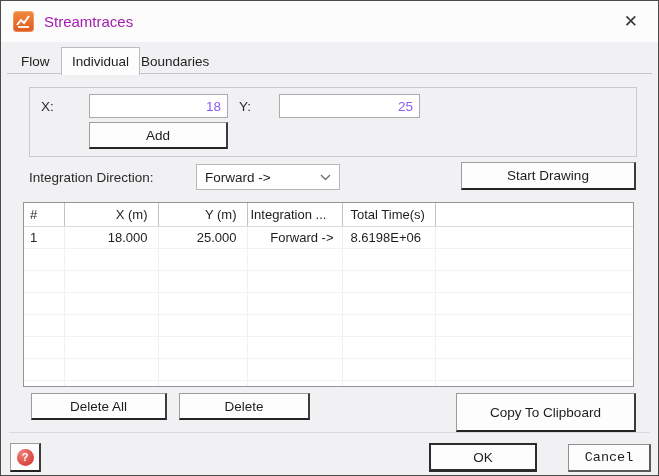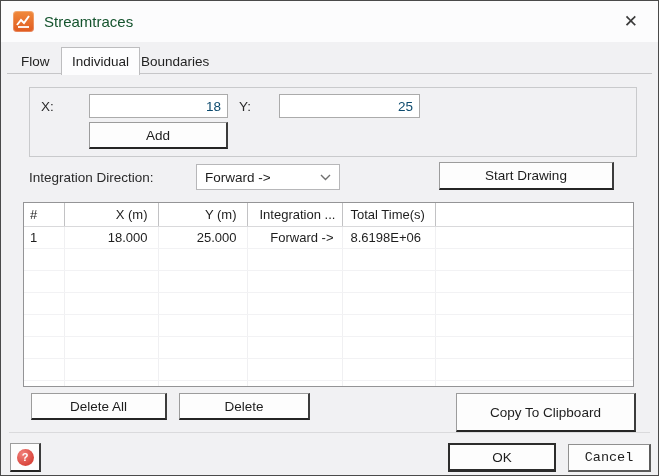--- a/index.html
+++ b/index.html
@@ -2,50 +2,50 @@
 <html><head>
 <meta charset="utf-8">
 <style>
   html,body{margin:0;padding:0;background:#fff;}
   body{font-family:"Liberation Sans","DejaVu Sans",sans-serif;-webkit-font-smoothing:antialiased;}
   .dialog{position:relative;width:657px;height:474px;border:1px solid #4a4a4a;background:#f1f1f3;overflow:hidden;}
 
   
   .titlebar{position:absolute;left:0;top:0;width:100%;height:41px;background:#fcfcfd;display:flex;align-items:center;}
   .app-icon{width:21px;height:21px;margin-left:12px;border-radius:4px;background:linear-gradient(180deg,#f08a3c,#e05a20);display:flex;align-items:center;justify-content:center;box-shadow:inset 0 0 0 1px rgba(255,255,255,.25);}
-  .title-text{margin-left:10px;font-size:15px;color:#14532d;}
+  .title-text{margin-left:10px;font-size:15px;color:#a21caf;}
   .close-btn{margin-left:auto;margin-right:16px;font-size:17px;color:#3a3a3a;cursor:default;line-height:1;padding:2px 4px;}
 
   
   .tabstrip-line{position:absolute;left:6px;right:6px;top:72px;height:1px;background:#c6c6c8;}
   .tab{position:absolute;top:49px;height:23px;display:flex;align-items:center;font-size:13.5px;color:#222;padding:0 10px;}
   .tab.active{top:46px;height:27px;background:#fdfdfe;border:1px solid #bdbdbf;border-bottom:none;z-index:2;}
 
   
   .groupbox{position:absolute;left:28px;top:86px;width:606px;height:68px;border:1px solid #c9cacc;}
   .lbl{position:absolute;font-size:13.5px;color:#2a2a2a;}
-  .txtinput{position:absolute;height:22px;background:#fff;border:1px solid #ababab;font-size:13.5px;color:#0c4a6e;text-align:right;padding:0 6px 0 2px;font-family:"Liberation Sans",sans-serif;box-sizing:content-box;}
+  .txtinput{position:absolute;height:22px;background:#fff;border:1px solid #ababab;font-size:13.5px;color:#8b5cf6;text-align:right;padding:0 6px 0 2px;font-family:"Liberation Sans",sans-serif;box-sizing:content-box;}
 
   
   .btn{position:absolute;background:#fdfdfd;border-top:1px solid #9c9c9c;border-left:1px solid #9c9c9c;border-right:2px solid #3c3c3c;border-bottom:2px solid #242424;font-size:13.5px;color:#1d1d1d;display:flex;align-items:center;justify-content:center;cursor:default;box-sizing:border-box;}
   .btn.default{border:2px solid #2c2c2c;border-bottom-width:3px;}
   .btn.light{border:1px solid #8f8f8f;border-right:2px solid #5a5a5a;border-bottom:2px solid #5a5a5a;font-family:Liberation Mono, monospace;}
 
   
   .combo{position:absolute;left:195px;top:163px;width:134px;height:24px;background:#fff;border:1px solid #b7b7b9;display:flex;align-items:center;font-size:13.5px;color:#1d1d1d;padding-left:8px;}
   .combo .chev{margin-left:auto;margin-right:8px;color:#6f6f6f;display:flex;}
 
   
   .gridwrap{position:absolute;left:22px;top:201px;width:611px;height:185px;background:#fff;border:1px solid #949496;overflow:hidden;box-sizing:border-box;}
   table.grid{border-collapse:collapse;table-layout:fixed;width:100%;font-size:13px;color:#1e1e1e;}
   table.grid th{font-weight:normal;height:21px;border-right:1px solid #c2c2c4;border-bottom:1px solid #d9d9db;white-space:nowrap;overflow:hidden;}
   table.grid td{height:19px;border-right:1px solid #f0f0f2;border-bottom:1px solid #f2f2f4;white-space:nowrap;overflow:hidden;}
   table.grid .c0{text-align:left;padding-left:6px;}
   table.grid .c1,table.grid .c2{text-align:right;padding-right:10px;}
-  table.grid .c3{text-align:left;padding-left:12px;}
+  table.grid .c3{text-align:left;padding-left:3px;}
   table.grid td.c3{text-align:right;padding-right:8px;}
   table.grid .c4{text-align:left;padding-left:8px;margin-top:11px;}
   table.grid .c5{border-right:none;}
 
   .divider{position:absolute;left:8px;right:8px;top:431px;height:1px;background:#dadadc;}
 
   .help-btn{position:absolute;left:9px;top:442px;width:31px;height:29px;}
   .help-circle{width:17px;height:17px;border-radius:50%;background:radial-gradient(circle at 35% 30%,#f2837d,#d9453c 70%);color:#fff;font-size:11px;font-weight:bold;display:flex;align-items:center;justify-content:center;}
 </style>
 </head>
@@ -86,21 +86,21 @@
 
   <span class="lbl" style="left:28px;top:169px;">Integration Direction:</span>
   <div class="combo">
     <span>Forward -&gt;</span>
     <span class="chev">
       <svg width="11" height="7" viewBox="0 0 11 7">
           <polyline points="1,1 5.5,5.5 10,1" fill="none" stroke="#6f6f6f" stroke-width="1.4"></polyline>
         </svg>
     </span>
   </div>
-  <div class="btn" style="left:438px;top:161px;width:175px;height:28px;">
+  <div class="btn" style="left:460px;top:161px;width:175px;height:28px;">
     <span>Start Drawing</span>
   </div>
 
   <div class="gridwrap">
     <table class="grid">
       <colgroup>
         <col style="width:40px">
           <col style="width:94px">
           <col style="width:89px">
         <col style="width:95px">
@@ -195,20 +195,20 @@
   </div>
   <div class="btn" style="left:455px;top:392px;width:180px;height:39px;">
     <span>Copy To Clipboard</span>
   </div>
 
   <div class="divider"></div>
 
   <div class="btn help-btn">
     <span class="help-circle">?</span>
   </div>
-  <div class="btn default" style="left:447px;top:442px;width:108px;height:29px;">
+  <div class="btn default" style="left:428px;top:442px;width:108px;height:29px;">
     <span>OK</span>
   </div>
   <div class="btn light" style="left:567px;top:443px;width:83px;height:28px;">
     <span>Cancel</span>
   </div>
 
 </div>
 
 </body></html>

